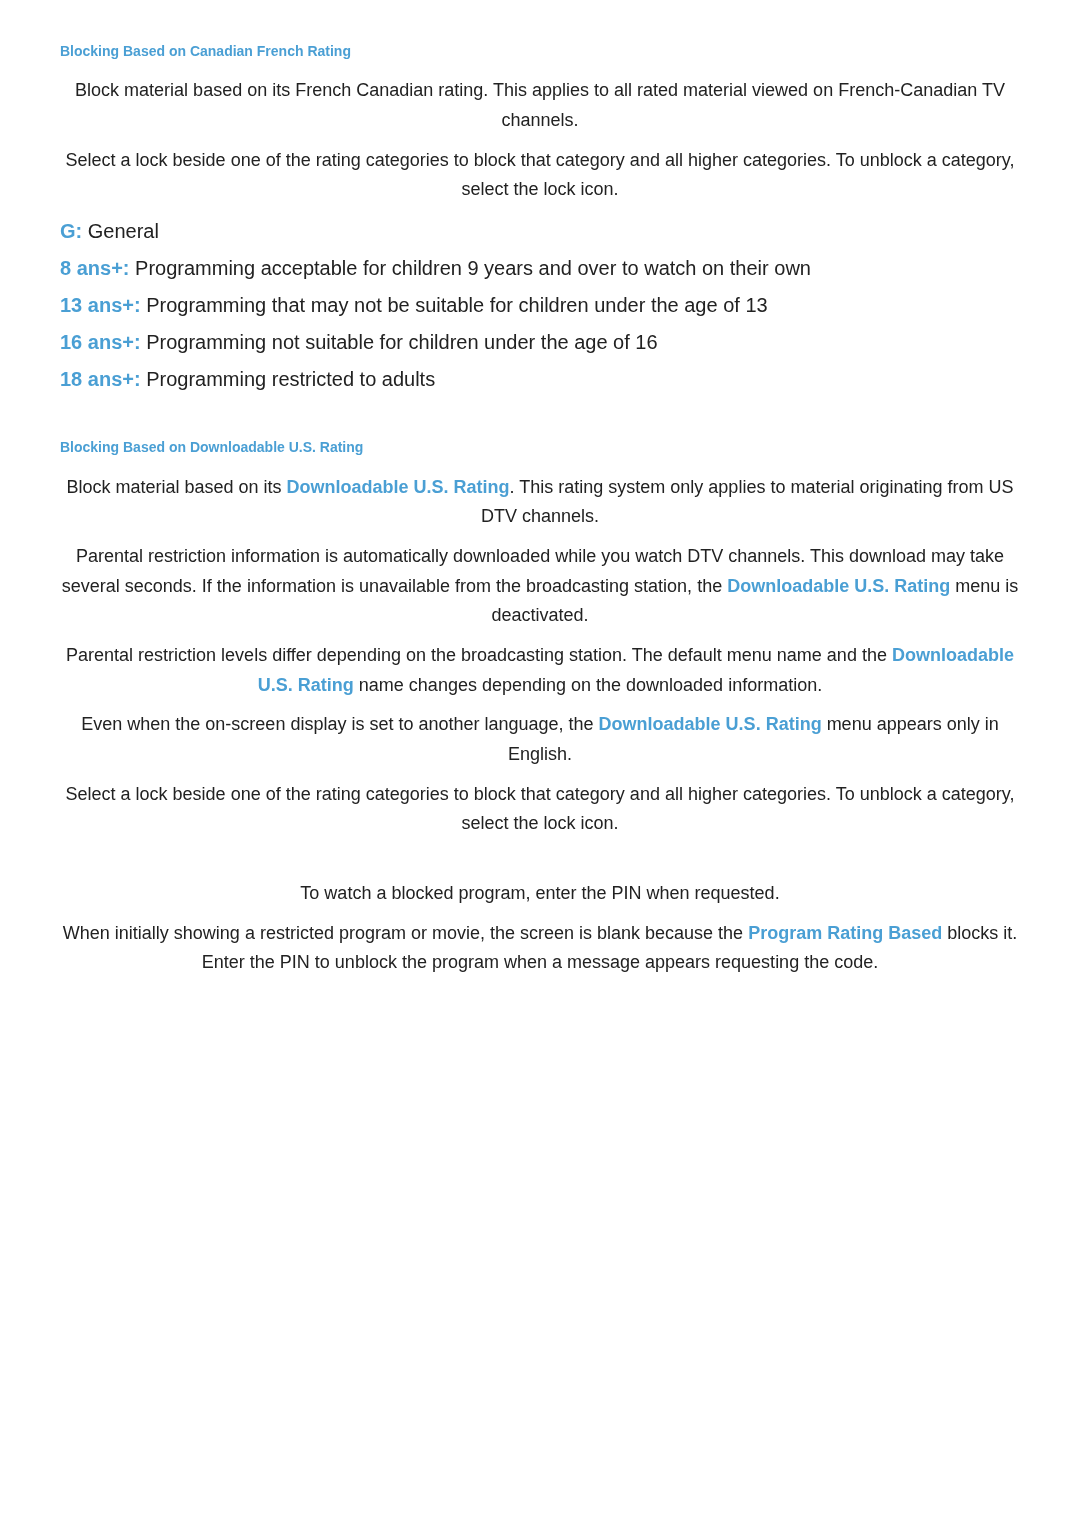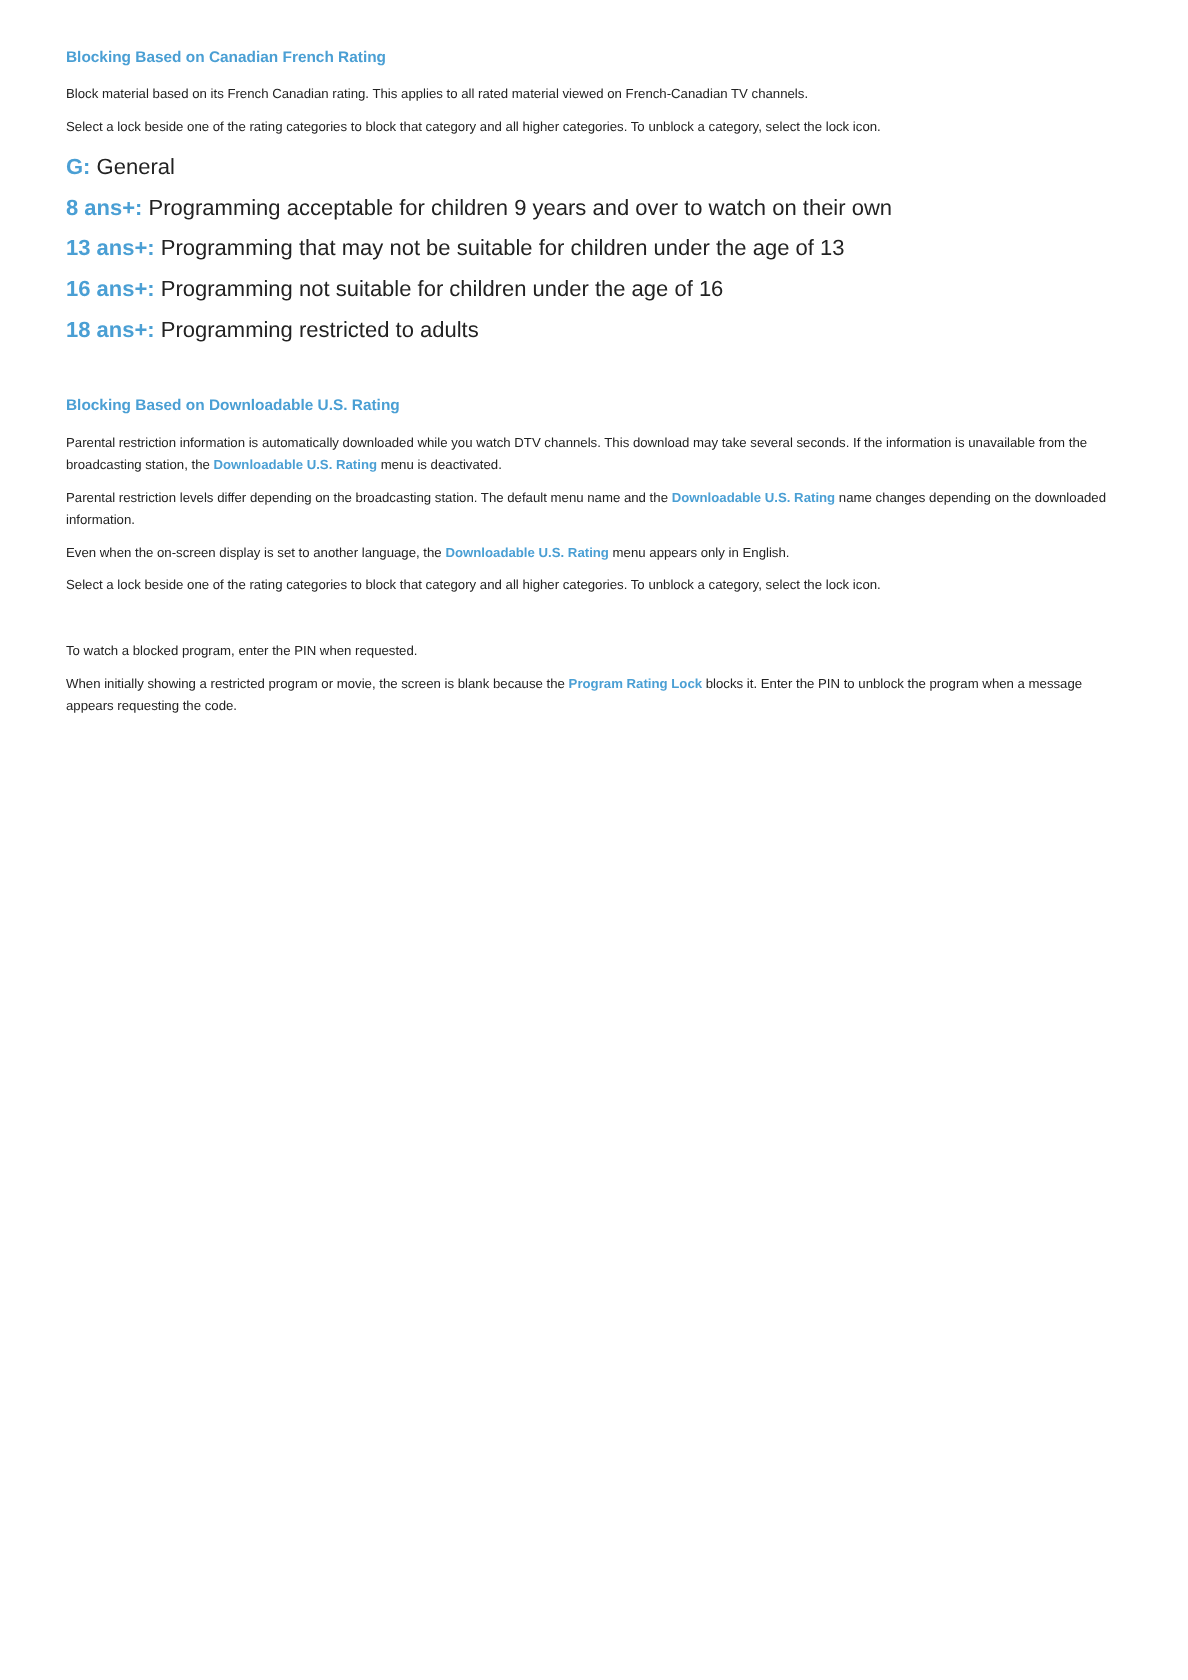--- a/index.html
+++ b/index.html
@@ -26,22 +26,23 @@
       font-size: 14px;
       font-weight: 600;
       color: #4a9fd4;
       margin-bottom: 14px;
       border-bottom: none;
     }
 
     .body-text {
       color: #222222;
       margin-bottom: 10px;
-      font-size: 12px;
+      font-size: 18px;
       line-height: 1.65;
+      text-align: center;
     }
 
     .rating-item {
       margin-bottom: 4px;
       font-size: 20px;
       line-height: 1.65;
     }
 
     .rating-label {
       color: #4a9fd4;
@@ -80,20 +81,23 @@
   </div>
   <div class="rating-item">
     <span class="rating-label">18 ans+:</span>
     <span> Programming restricted to adults</span>
   </div>
 </div>
 
 <div class="section">
   <h2 class="section-title">Blocking Based on Downloadable U.S. Rating</h2>
 
+  <p class="body-text">
+    Block material based on its <span class="link-text">Downloadable U.S. Rating</span>. This rating system only applies to material originating from US DTV channels.
+  </p>
 
   <p class="body-text">
     Parental restriction information is automatically downloaded while you watch DTV channels. This download may take several seconds. If the information is unavailable from the broadcasting station, the <span class="link-text">Downloadable U.S. Rating</span> menu is deactivated.
   </p>
 
   <p class="body-text">
     Parental restriction levels differ depending on the broadcasting station. The default menu name and the <span class="link-text">Downloadable U.S. Rating</span> name changes depending on the downloaded information.
   </p>
 
   <p class="body-text">
@@ -105,15 +109,15 @@
   </p>
 </div>
 
 <div class="section">
 
   <p class="body-text">
     To watch a blocked program, enter the PIN when requested.
   </p>
 
   <p class="body-text">
-    When initially showing a restricted program or movie, the screen is blank because the <span class="link-text">Program Rating Lock</span> blocks it. Enter the PIN to unblock the program when a message appears requesting the code.
+    When initially showing a restricted program or movie, the screen is blank because the <span class="link-text">Program Rating Based</span> blocks it. Enter the PIN to unblock the program when a message appears requesting the code.
   </p>
 </div>
 
 </body></html>

